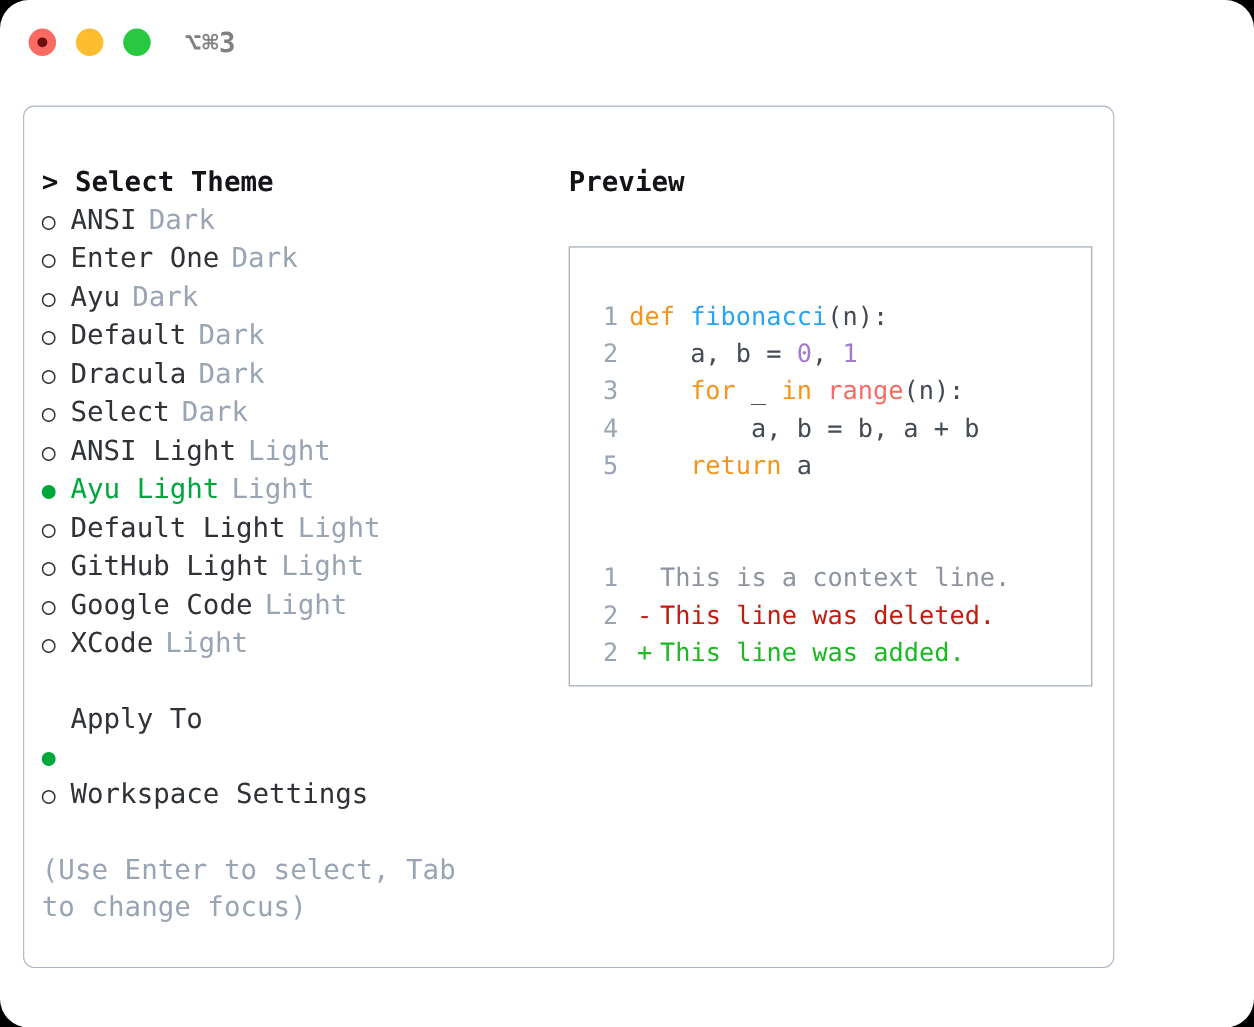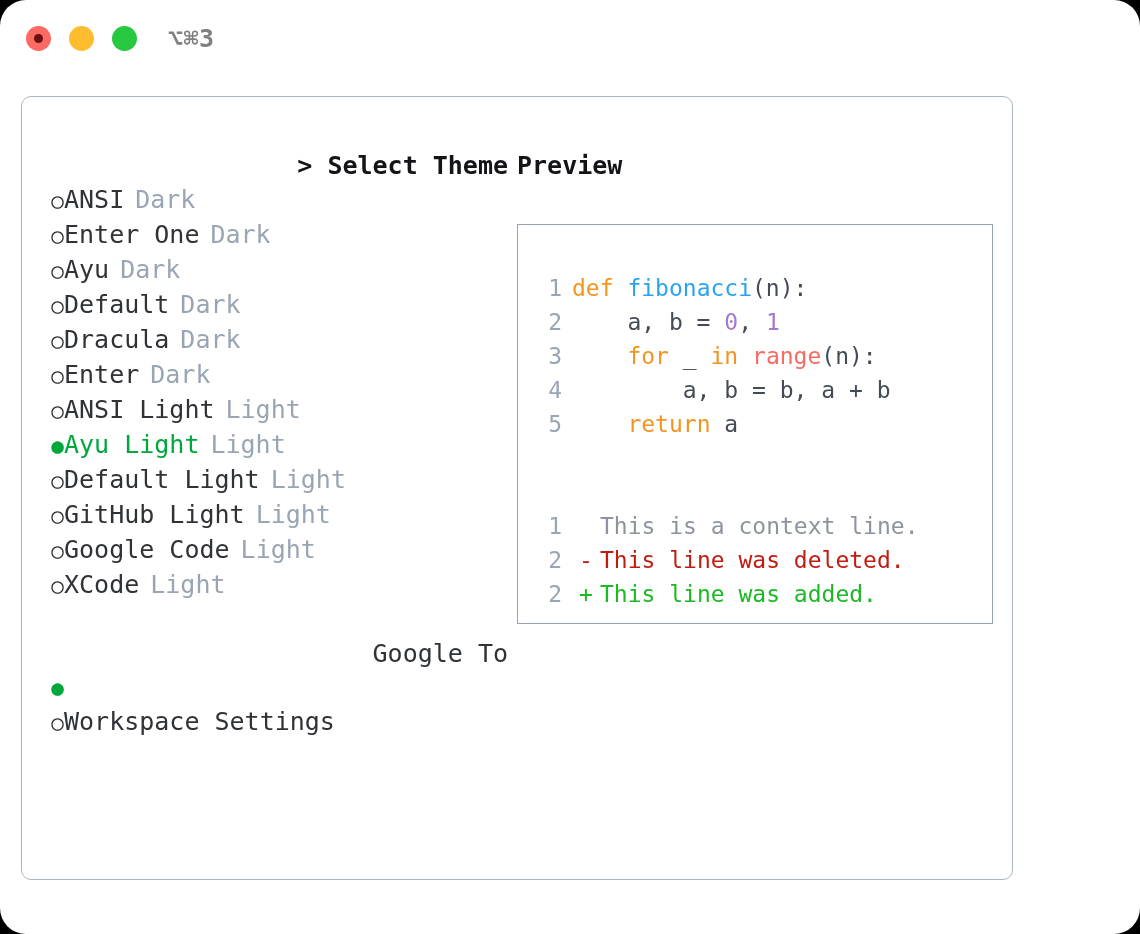--- a/index.html
+++ b/index.html
@@ -87,21 +87,20 @@
     left: 0; top: 0;
     width: 100%; height: 100%;
   }
 
   
   .left-col {
     position: absolute;
     left: 16px;
     top: 52px;
     width: 470px;
-    text-align: right;
   }
 
   .section-title {
     font-size: 25px;
     font-weight: bold;
     color: #121417;
     line-height: 34px;
     white-space: pre;
     margin-bottom: 0px;
   }
@@ -224,39 +223,40 @@
     <div class="columns">
 
       <div class="left-col">
         <div class="section-title">&gt; Select Theme</div>
         <div class="opt-list" id="theme-list">
             <div class="opt-row"><span class="opt-bullet">○</span><span class="opt-label">ANSI</span><span class="opt-variant">Dark</span></div>
             <div class="opt-row"><span class="opt-bullet">○</span><span class="opt-label">Enter One</span><span class="opt-variant">Dark</span></div>
             <div class="opt-row"><span class="opt-bullet">○</span><span class="opt-label">Ayu</span><span class="opt-variant">Dark</span></div>
             <div class="opt-row"><span class="opt-bullet">○</span><span class="opt-label">Default</span><span class="opt-variant">Dark</span></div>
             <div class="opt-row"><span class="opt-bullet">○</span><span class="opt-label">Dracula</span><span class="opt-variant">Dark</span></div>
-            <div class="opt-row"><span class="opt-bullet">○</span><span class="opt-label">Enter</span><span class="opt-variant">Dark</span></div>
+            <div class="opt-row"><span class="opt-bullet">○</span><span class="opt-label">Select</span><span class="opt-variant">Dark</span></div>
             <div class="opt-row"><span class="opt-bullet">○</span><span class="opt-label">ANSI Light</span><span class="opt-variant">Light</span></div>
             <div class="opt-row selected"><span class="opt-bullet sel">●</span><span class="opt-label">Ayu Light</span><span class="opt-variant">Light</span></div>
             <div class="opt-row"><span class="opt-bullet">○</span><span class="opt-label">Default Light</span><span class="opt-variant">Light</span></div>
             <div class="opt-row"><span class="opt-bullet">○</span><span class="opt-label">GitHub Light</span><span class="opt-variant">Light</span></div>
             <div class="opt-row"><span class="opt-bullet">○</span><span class="opt-label">Google Code</span><span class="opt-variant">Light</span></div>
             <div class="opt-row"><span class="opt-bullet">○</span><span class="opt-label">XCode</span><span class="opt-variant">Light</span></div>
           </div>
 
         <div class="spacer-lg"></div>
 
-        <div class="group-head">Google To</div>
+        <div class="group-head">Apply To</div>
         <div class="opt-list" id="apply-list">
             <div class="opt-row selected"><span class="opt-bullet sel">●</span></div>
             <div class="opt-row"><span class="opt-bullet">○</span><span class="opt-label">Workspace Settings</span></div>
           </div>
 
         <div class="spacer-sm"></div>
 
+        <div class="hint">(Use Enter to select, Tab to change focus)</div>
       </div>
 
       <div class="right-col">
         <div class="section-title">Preview</div>
         <div class="preview-box">
           <div id="code-sample">
               <div class="code-line"><span class="ln">1</span><span class="code-text"><span class="tok-kw">def </span><span class="tok-fn">fibonacci</span><span class="tok-pn">(n):</span></span></div>
               <div class="code-line"><span class="ln">2</span><span class="code-text"><span class="tok-pn">    a, b = </span><span class="tok-num">0</span><span class="tok-pn">, </span><span class="tok-num">1</span></span></div>
               <div class="code-line"><span class="ln">3</span><span class="code-text"><span class="tok-pn">    </span><span class="tok-kw">for</span><span class="tok-pn"> _ </span><span class="tok-kw">in</span><span class="tok-pn"> </span><span class="tok-bi">range</span><span class="tok-pn">(n):</span></span></div>
               <div class="code-line"><span class="ln">4</span><span class="code-text"><span class="tok-pn">        a, b = b, a + b</span></span></div>

